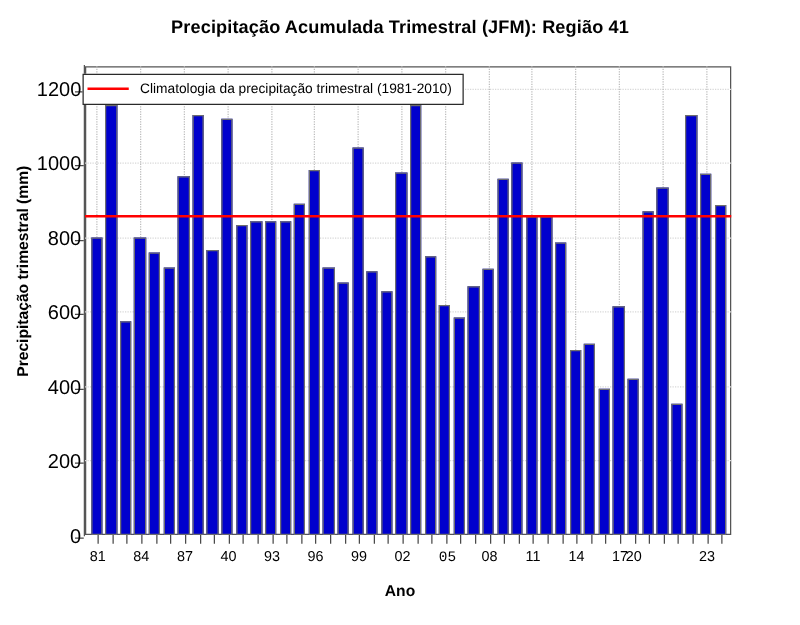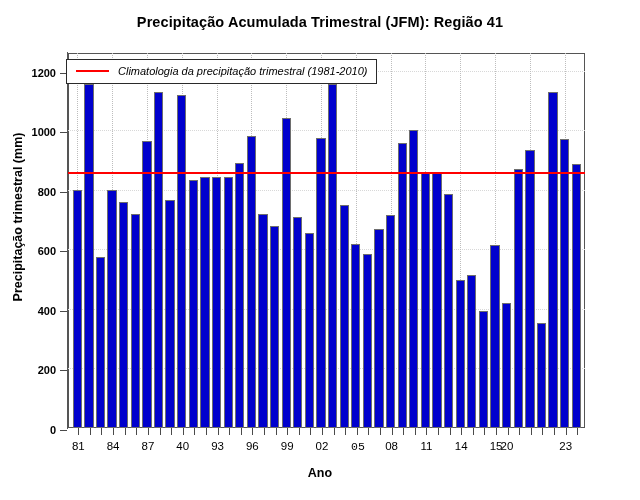--- a/index.html
+++ b/index.html
@@ -41,22 +41,22 @@
     border:1px solid #6e6e6e;
     box-sizing:border-box;
   }
   #clima-line-inner{
     position:absolute;left:0;width:517px;height:2px;background:#ff0000;
   }
 
   
   #yaxis{position:absolute;left:0;top:53px;width:68px;height:377px;}
   .ytick-label{
-    position:absolute;right:12px;font-size:11px;color:#000;
-    text-align:right;white-space:nowrap;transform:translateY(-50%);font-weight:bold;
+    position:absolute;right:3px;font-size:16px;color:#000;
+    text-align:right;white-space:nowrap;transform:translateY(-50%);
   }
   .ytick-mark{
     position:absolute;right:1px;width:7px;height:1px;background:#4a4a4a;
   }
   #yaxis-line{
     position:absolute;right:0px;top:-1px;width:1px;height:377px;background:#555;
   }
 
   #ylabel{
     position:absolute;left:-162px;top:210px;width:360px;
@@ -72,23 +72,22 @@
   }
   #xlabel{
     position:absolute;left:0;top:466px;width:640px;text-align:center;
     font-size:12.5px;font-weight:bold;color:#000;
   }
 
   
   #legend{
     position:absolute;left:66px;top:59px;
     background:#ffffff;border:1px solid #2a2a2a;
-    padding:5px 9px 6px 9px;display:flex;align-items:center;gap:9px;
+    padding:5px 9px 6px 3px;display:flex;align-items:center;gap:9px;
     box-sizing:border-box;
-    font-style:italic;
   }
   #legend-swatch{display:block;width:33px;height:2px;background:#ff0000;}
   #legend-text{font-size:11px;color:#000;white-space:nowrap;}
 
   #credit{
     position:absolute;left:462px;top:71px;
     font-size:11px;color:#8a8a8a;white-space:nowrap;
   }
 </style>
 </head>
@@ -237,21 +236,21 @@
       <div class="xtick-mark" style="left: 346.827px;"></div>
       <div class="xtick-mark" style="left: 358.432px;"></div>
       <div class="xtick-label" style="left: 358.432px;">11</div>
       <div class="xtick-mark" style="left: 370.037px;"></div>
       <div class="xtick-mark" style="left: 381.642px;"></div>
       <div class="xtick-mark" style="left: 393.247px;"></div>
       <div class="xtick-label" style="left: 393.247px;">14</div>
       <div class="xtick-mark" style="left: 404.852px;"></div>
       <div class="xtick-mark" style="left: 416.457px;"></div>
       <div class="xtick-mark" style="left: 428.062px;"></div>
-      <div class="xtick-label" style="left: 428.062px;">15</div>
+      <div class="xtick-label" style="left: 428.062px;">17</div>
       <div class="xtick-mark" style="left: 439.667px;"></div>
       <div class="xtick-mark" style="left: 451.272px;"></div>
       <div class="xtick-mark" style="left: 462.877px;"></div>
       <div class="xtick-label" style="left: 439px;">20</div>
       <div class="xtick-mark" style="left: 474.481px;"></div>
       <div class="xtick-mark" style="left: 486.086px;"></div>
       <div class="xtick-mark" style="left: 497.691px;"></div>
       <div class="xtick-label" style="left: 497.691px;">23</div>
       <div class="xtick-mark" style="left: 509.296px;"></div>
     </div>

